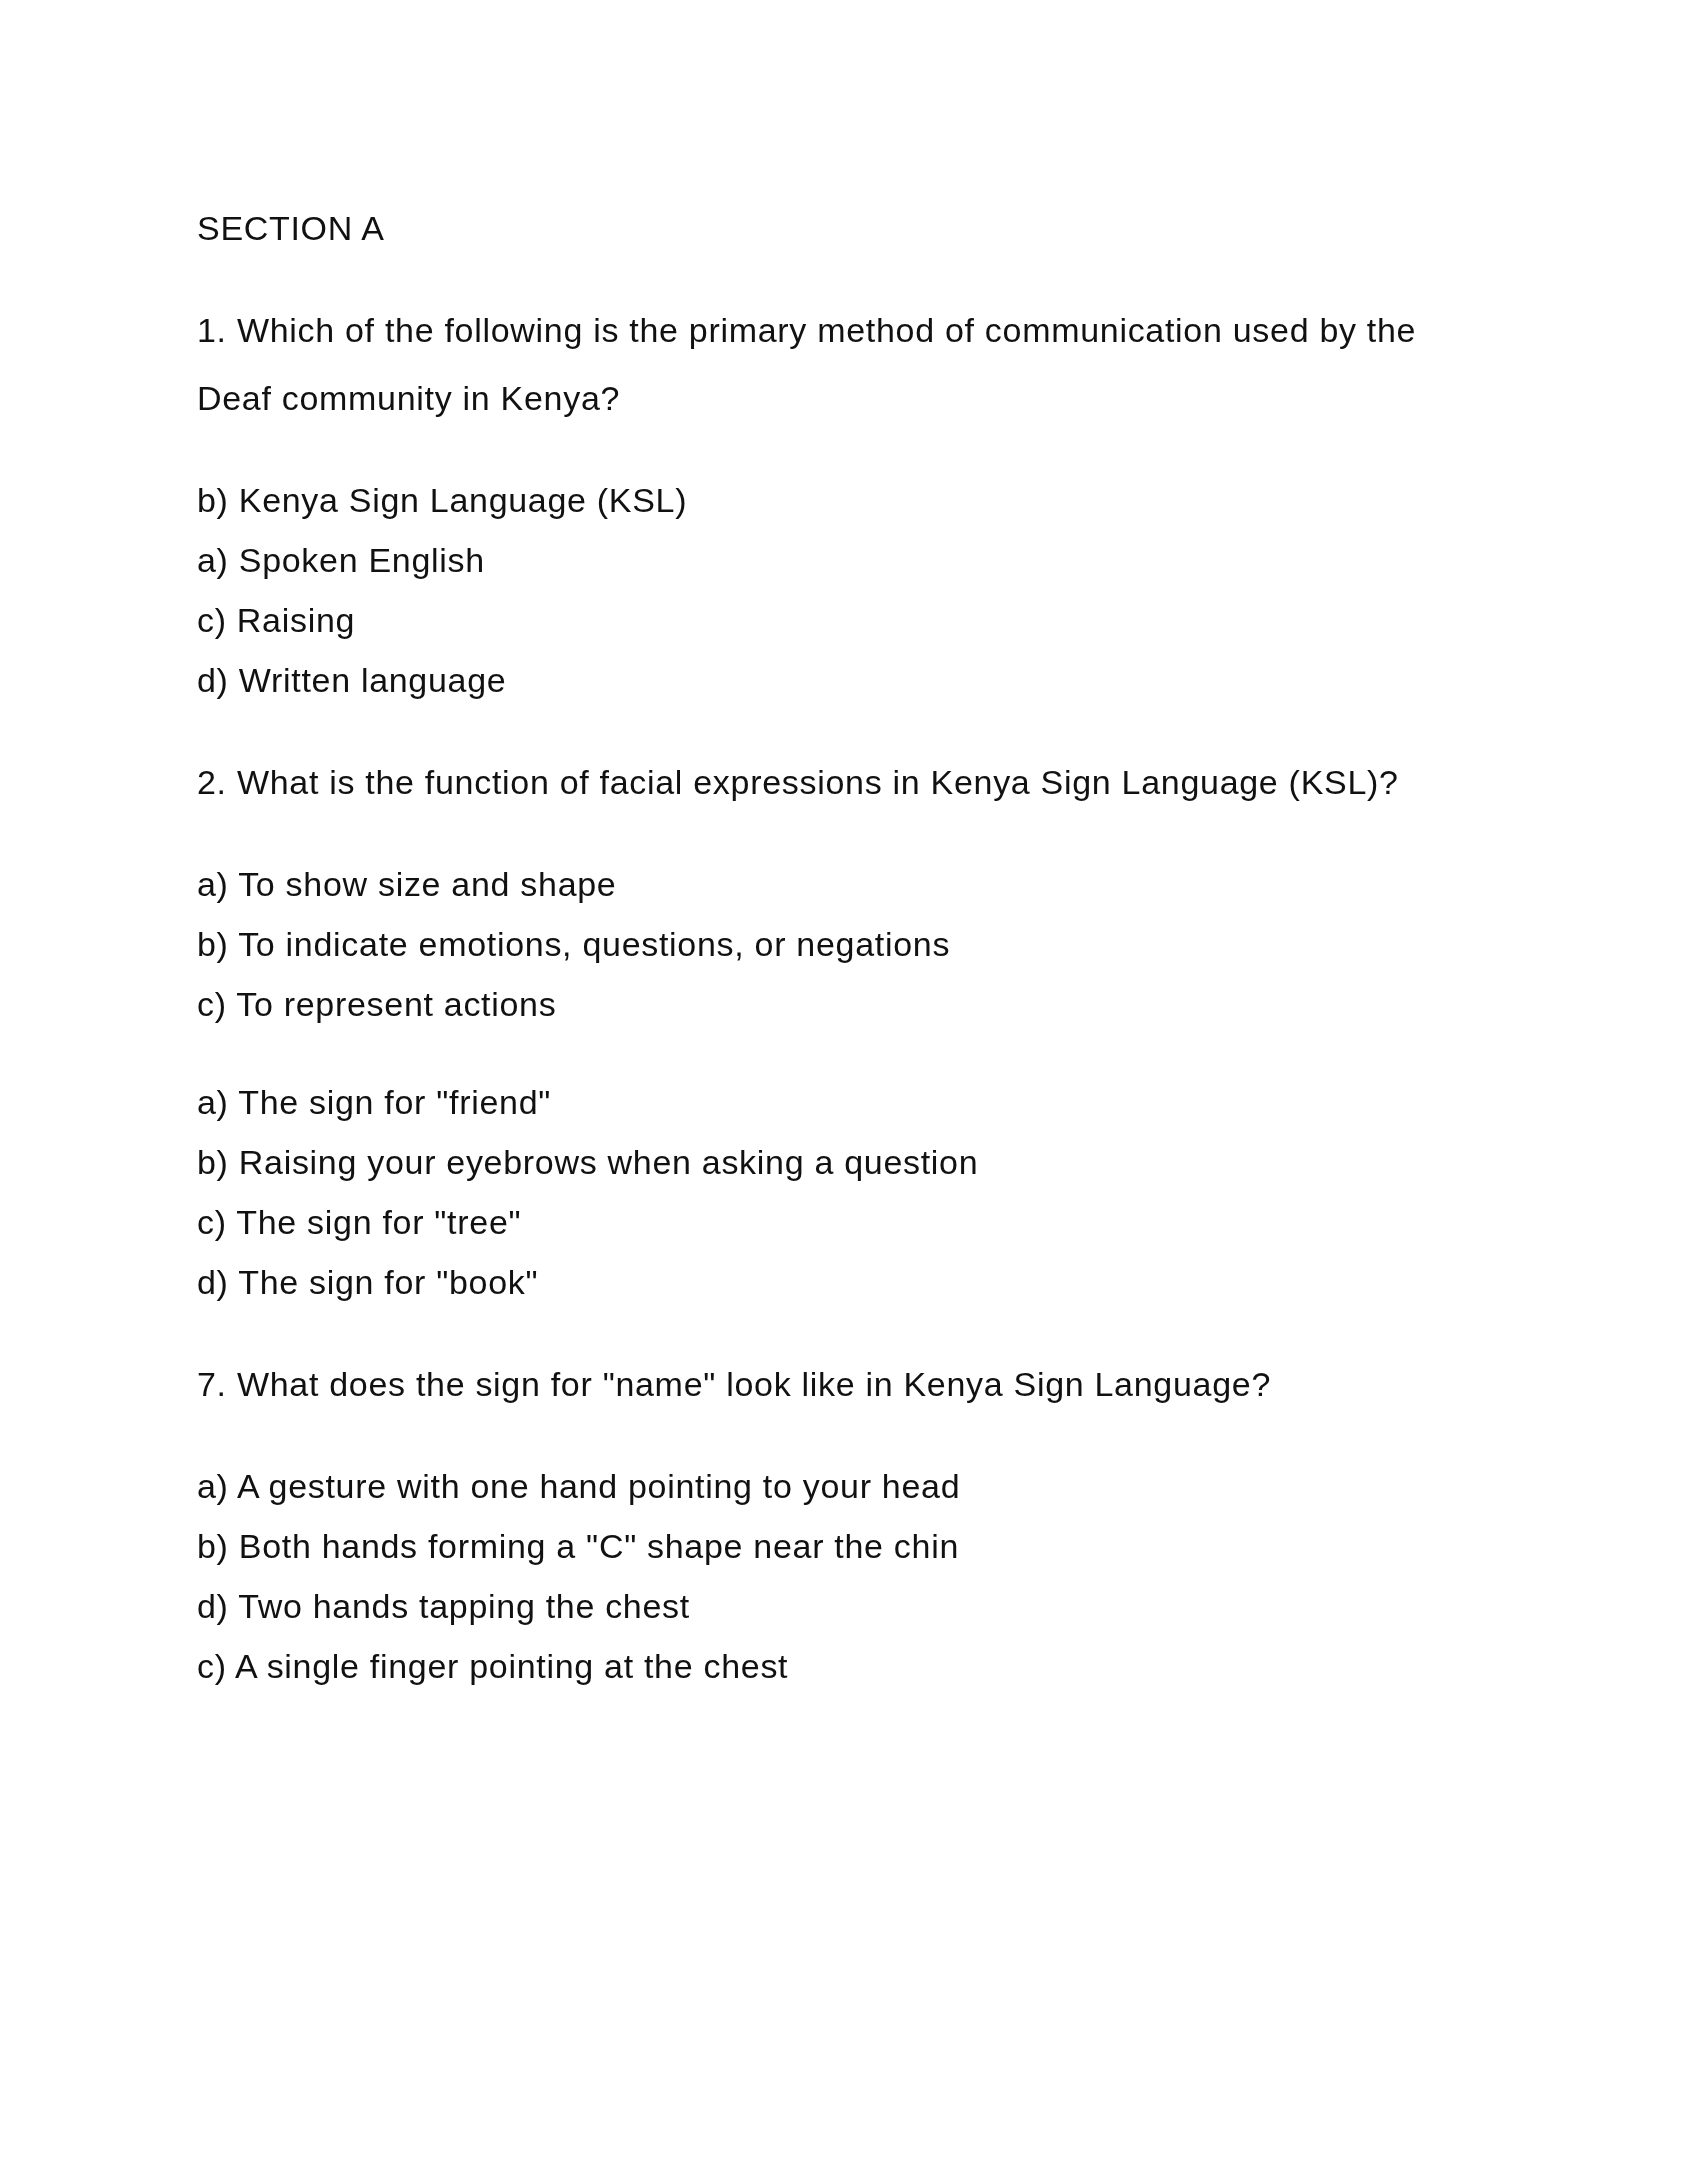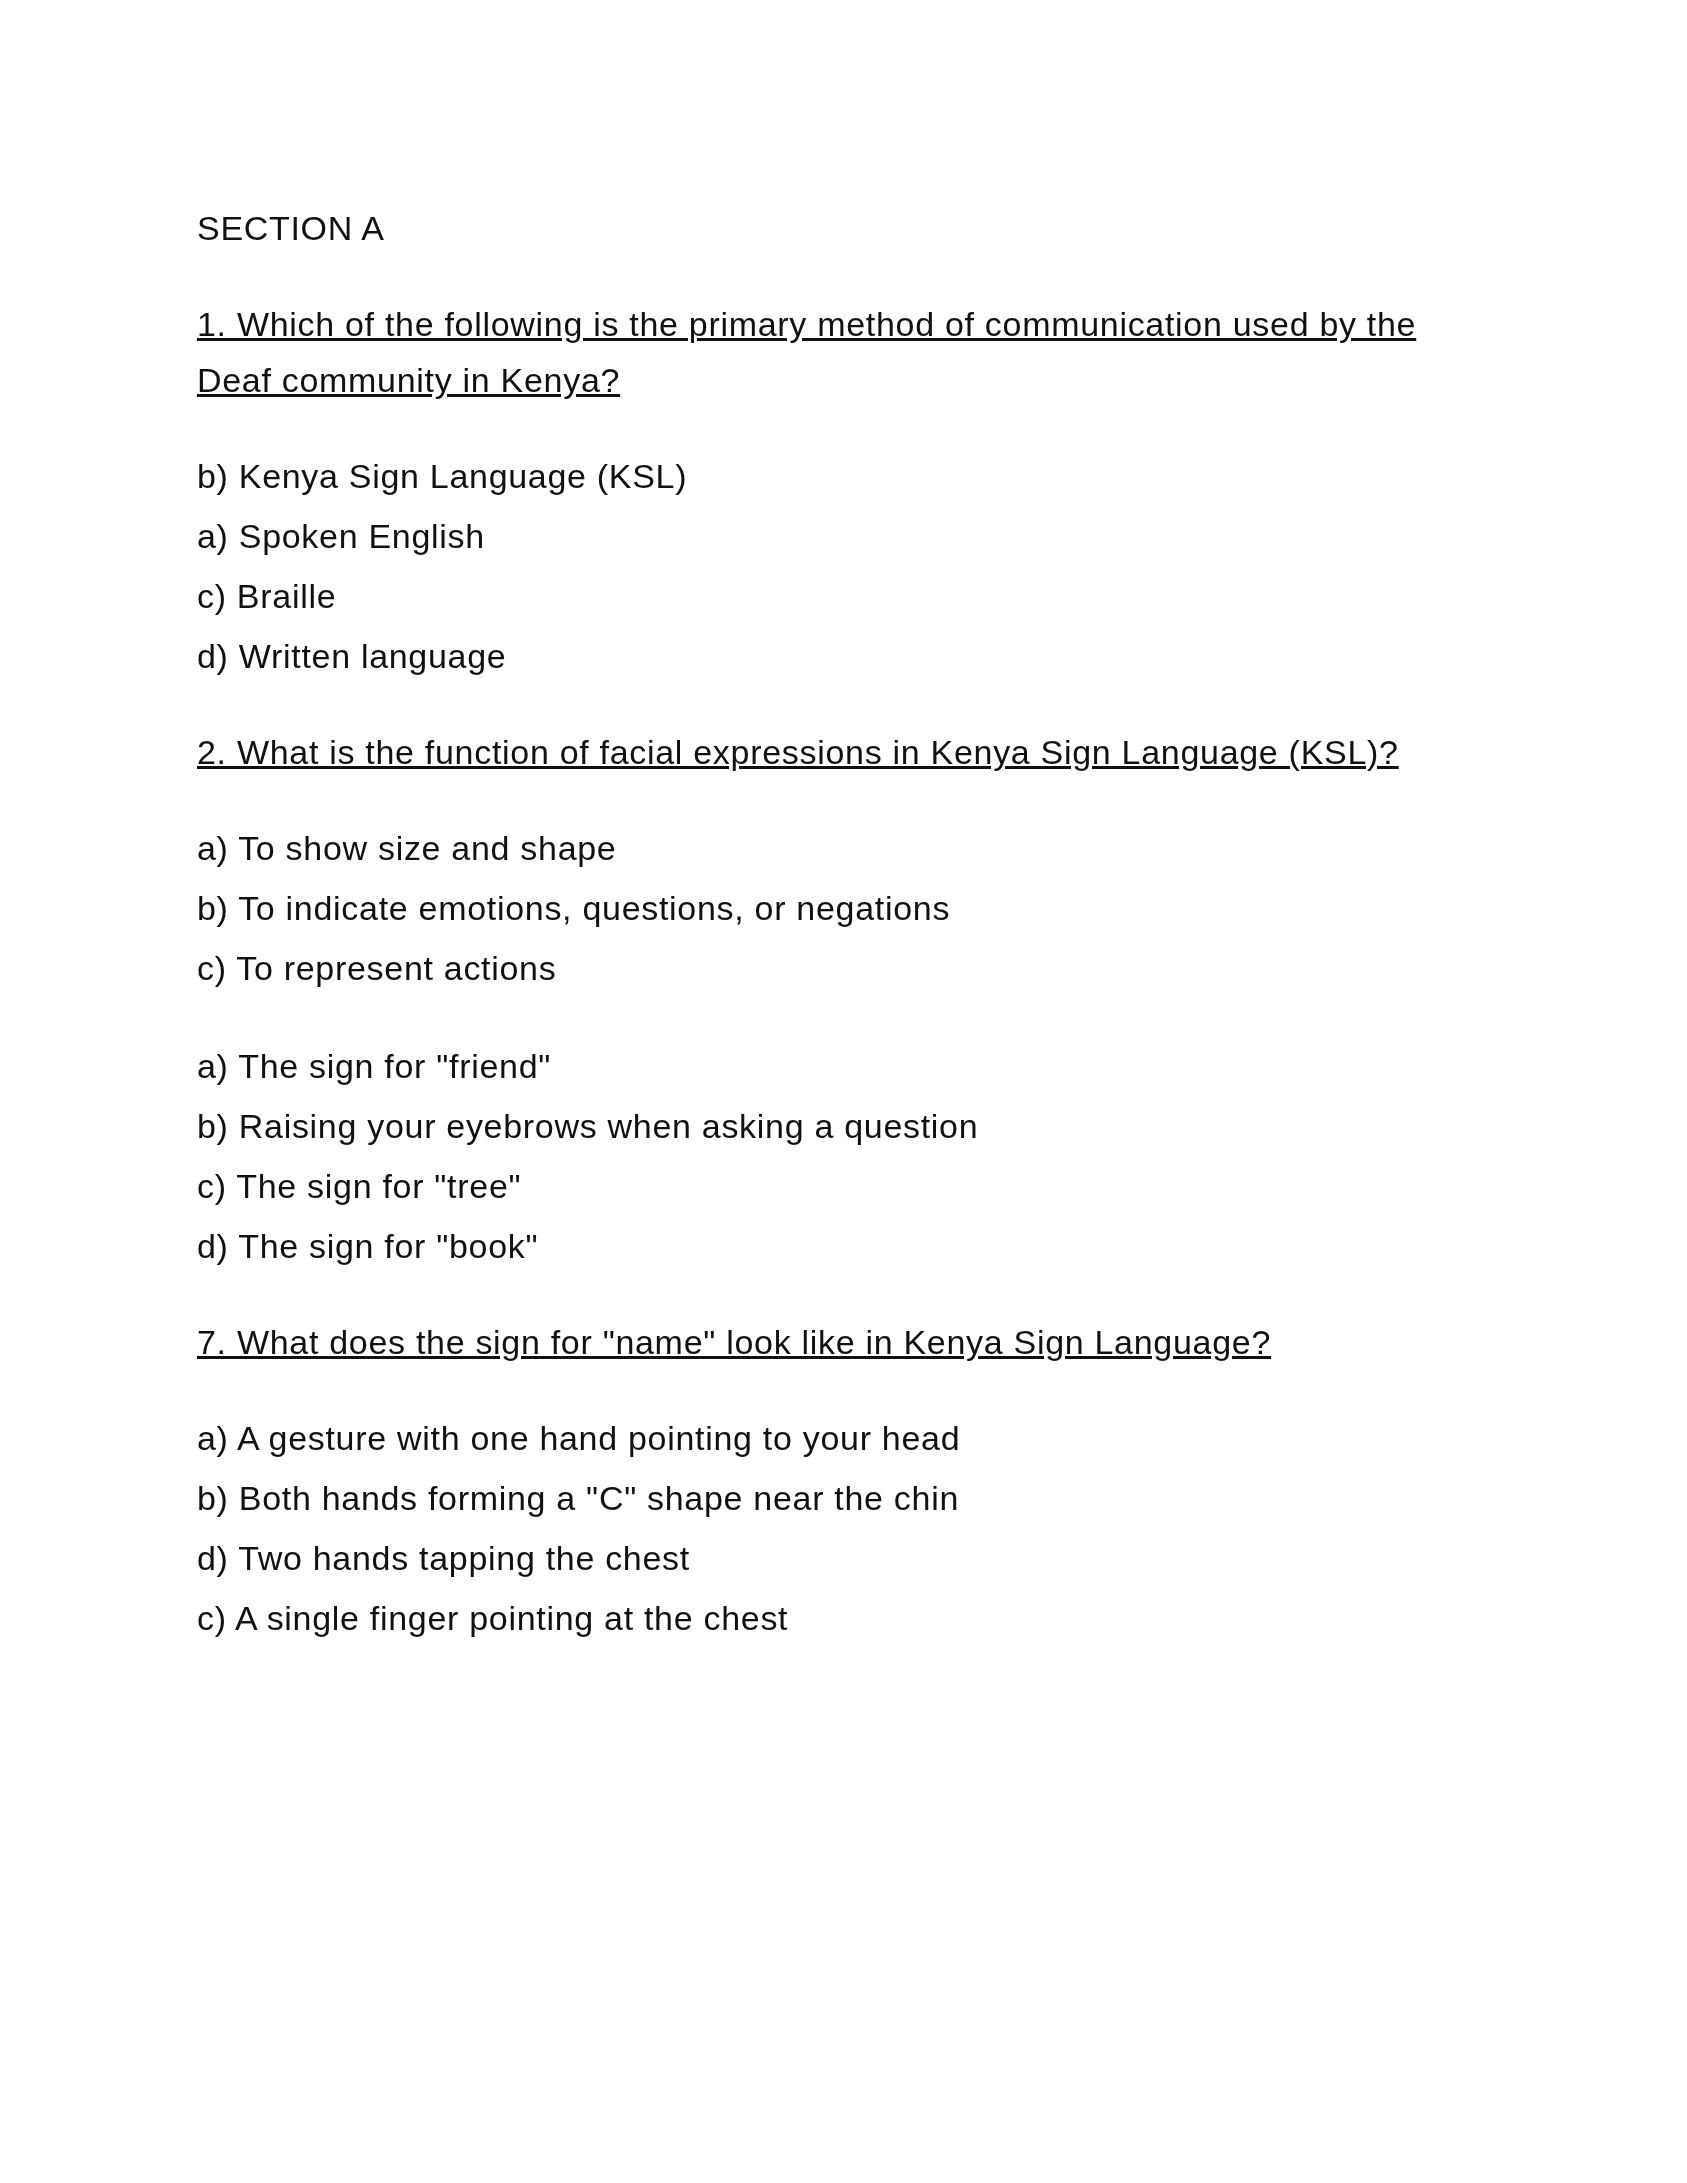--- a/index.html
+++ b/index.html
@@ -7,36 +7,36 @@
     .page {
       position: absolute; left: 0; top: 0; width: 1365px; height: 2183px;
       background: #ffffff; color: #111111;
       font-family: "Liberation Sans", "DejaVu Sans", sans-serif;
       font-size: 34px; letter-spacing: 0.7px;
     }
     .content { position: absolute; left: 197px; top: 198px; width: 1323px; }
     .line { line-height: 60px; height: 60px; white-space: nowrap; }
     .heading { margin-bottom: 38px; }
     .question { margin-bottom: 38px; }
-    .question-text { line-height: 56px; white-space: normal; width: 1297px; text-decoration: underline; }
+    .question-text { line-height: 68px; white-space: normal; width: 1297px; }
     .options { margin-bottom: 38px; }
   </style>
 </head>
 <body>
 
 <div class="page">
   <div class="content">
     <div class="line heading">SECTION A</div>
 
     <div>
       <div class="question question-text">1. Which of the following is the primary method of communication used by the Deaf community in Kenya?</div>
       <div class="options">
         <div class="line">b) Kenya Sign Language (KSL)</div>
         <div class="line">a) Spoken English</div>
-        <div class="line">c) Braille</div>
+        <div class="line">c) Raising</div>
         <div class="line">d) Written language</div>
       </div>
     </div>
 
     <div>
       <div class="question question-text">2. What is the function of facial expressions in Kenya Sign Language (KSL)?</div>
       <div class="options">
         <div class="line">a) To show size and shape</div>
         <div class="line">b) To indicate emotions, questions, or negations</div>
         <div class="line">c) To represent actions</div>

